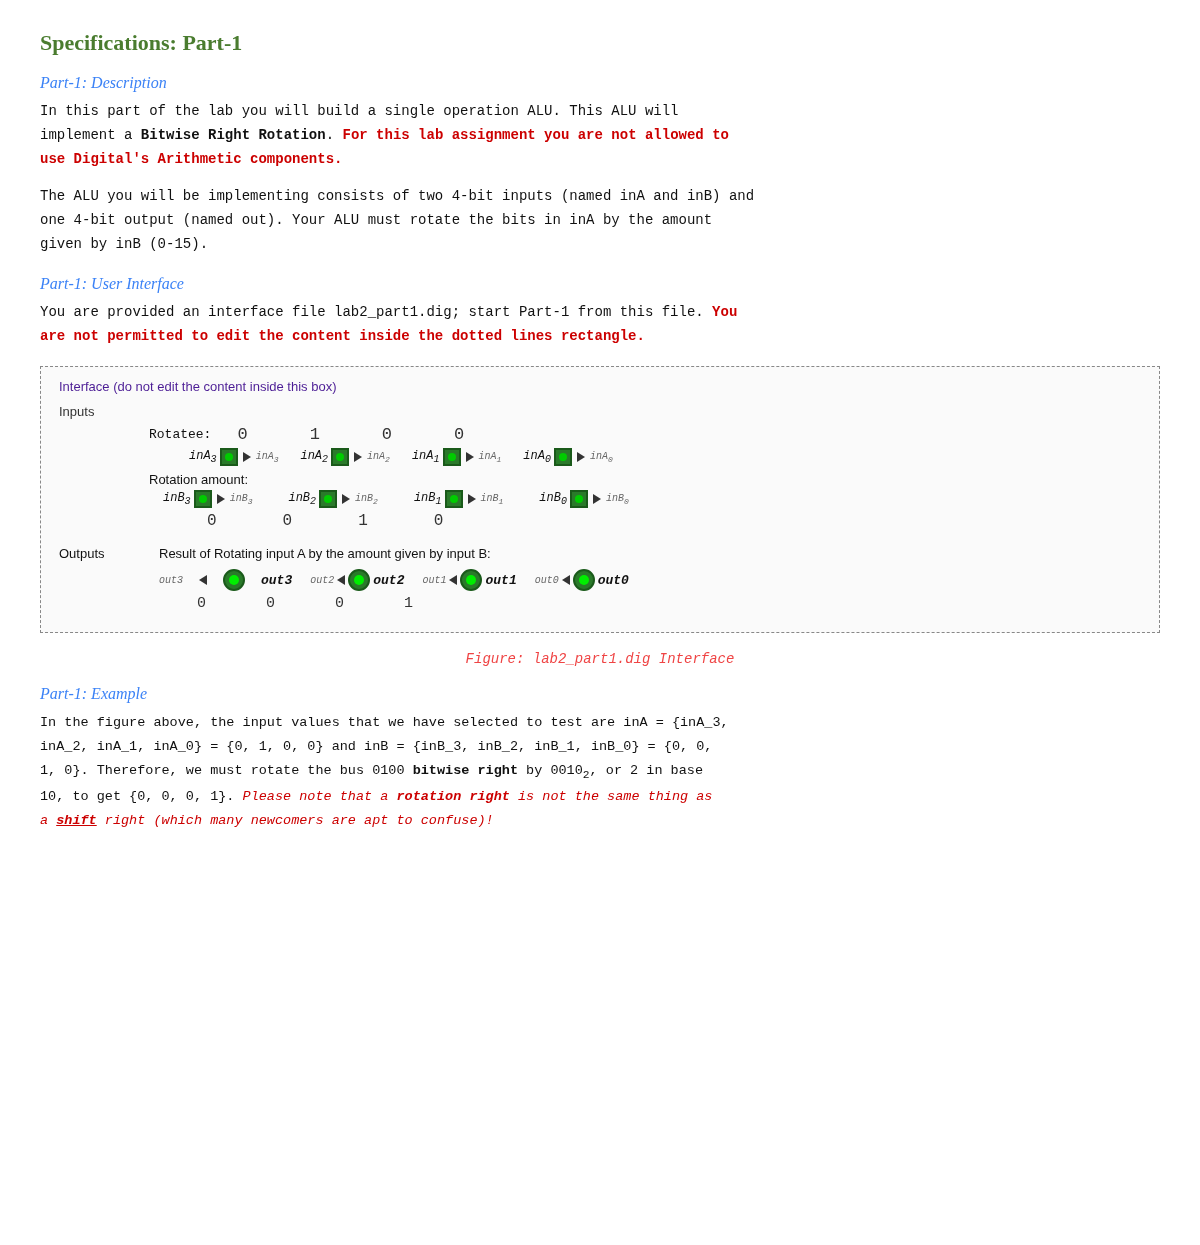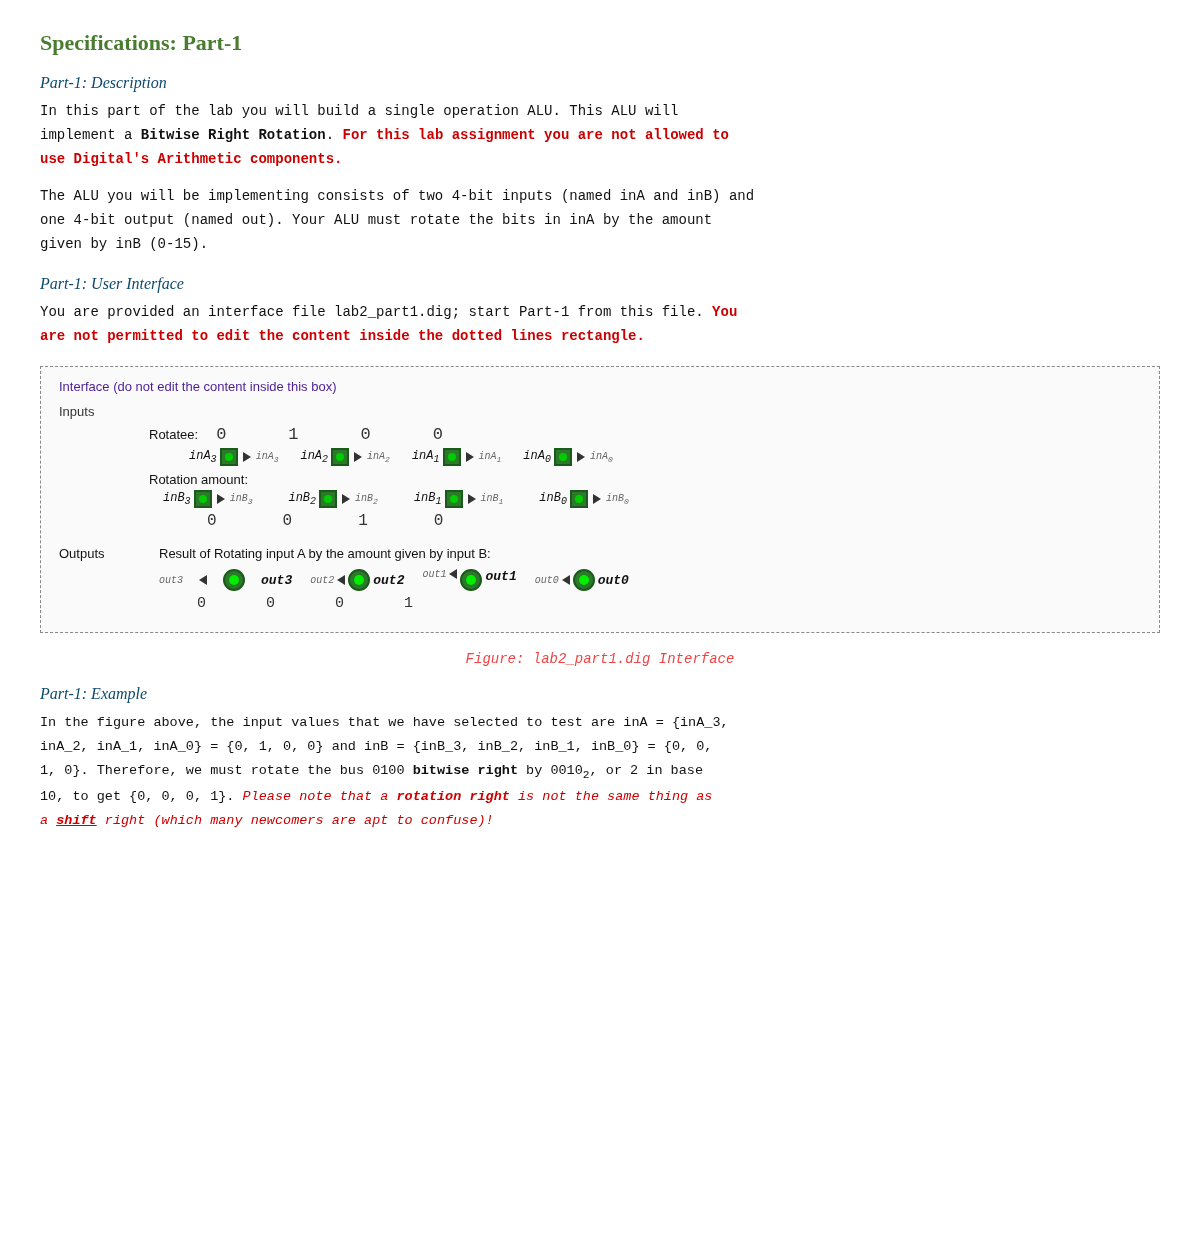--- a/index.html
+++ b/index.html
@@ -12,21 +12,21 @@
     }
     h1.spec-title {
       color: #4a7c2f;
       font-size: 22px;
       font-weight: bold;
       margin-bottom: 16px;
     }
     .section-heading {
       font-style: italic;
       font-size: 16px;
-      color: #0c4a6e;
+      color: #3b82f6;
       margin-bottom: 8px;
       margin-top: 18px;
     }
     p.mono {
       font-family: 'Courier New', monospace;
       font-size: 14px;
       line-height: 1.7;
       margin-bottom: 14px;
     }
     .red { color: #cc0000; }
@@ -55,23 +55,23 @@
       margin: 4px 0;
     }
     .section-label {
       font-family: Arial, sans-serif;
       font-size: 13px;
       color: #333;
       min-width: 80px;
       font-weight: normal;
     }
     .rotatee-label {
-      font-family: Liberation Sans, sans-serif;
-      font-size: 13px;
-      margin-right: 4px;
+      font-family: Liberation Mono, monospace;
+      font-size: 13px;
+      margin-right: 12px;
     }
     .bit-group {
       display: flex;
       align-items: center;
       gap: 3px;
       font-size: 12px;
       font-style: italic;
     }
     .bit-label {
       font-style: italic;
@@ -294,21 +294,21 @@
         <span style="font-size:13px; font-style:italic; font-weight:bold;">out3</span>
       </div>
 
       <div style="display:flex; align-items:center; gap:3px; font-size:11px; font-style:italic; margin-left:8px;">
         <span style="font-size:10px; font-style:italic; color:#666;">out2</span>
         <span class="tri-left"></span>
         <div class="led-output"></div>
         <span style="font-size:13px; font-style:italic; font-weight:bold;">out2</span>
       </div>
 
-      <div style="display:flex; gap:3px; font-size:11px; font-style:italic; margin-left:8px;">
+      <div style="display:flex; align-items:center; gap:3px; font-size:11px; font-style:italic; margin-left:8px;">
         <span style="font-size:10px; font-style:italic; color:#666;">out1</span>
         <span class="tri-left"></span>
         <div class="led-output"></div>
         <span style="font-size:13px; font-style:italic; font-weight:bold;">out1</span>
       </div>
 
       <div style="display:flex; align-items:center; gap:3px; font-size:11px; font-style:italic; margin-left:8px;justify-content:space-between;">
         <span style="font-size:10px; font-style:italic; color:#666;">out0</span>
         <span class="tri-left"></span>
         <div class="led-output"></div>

